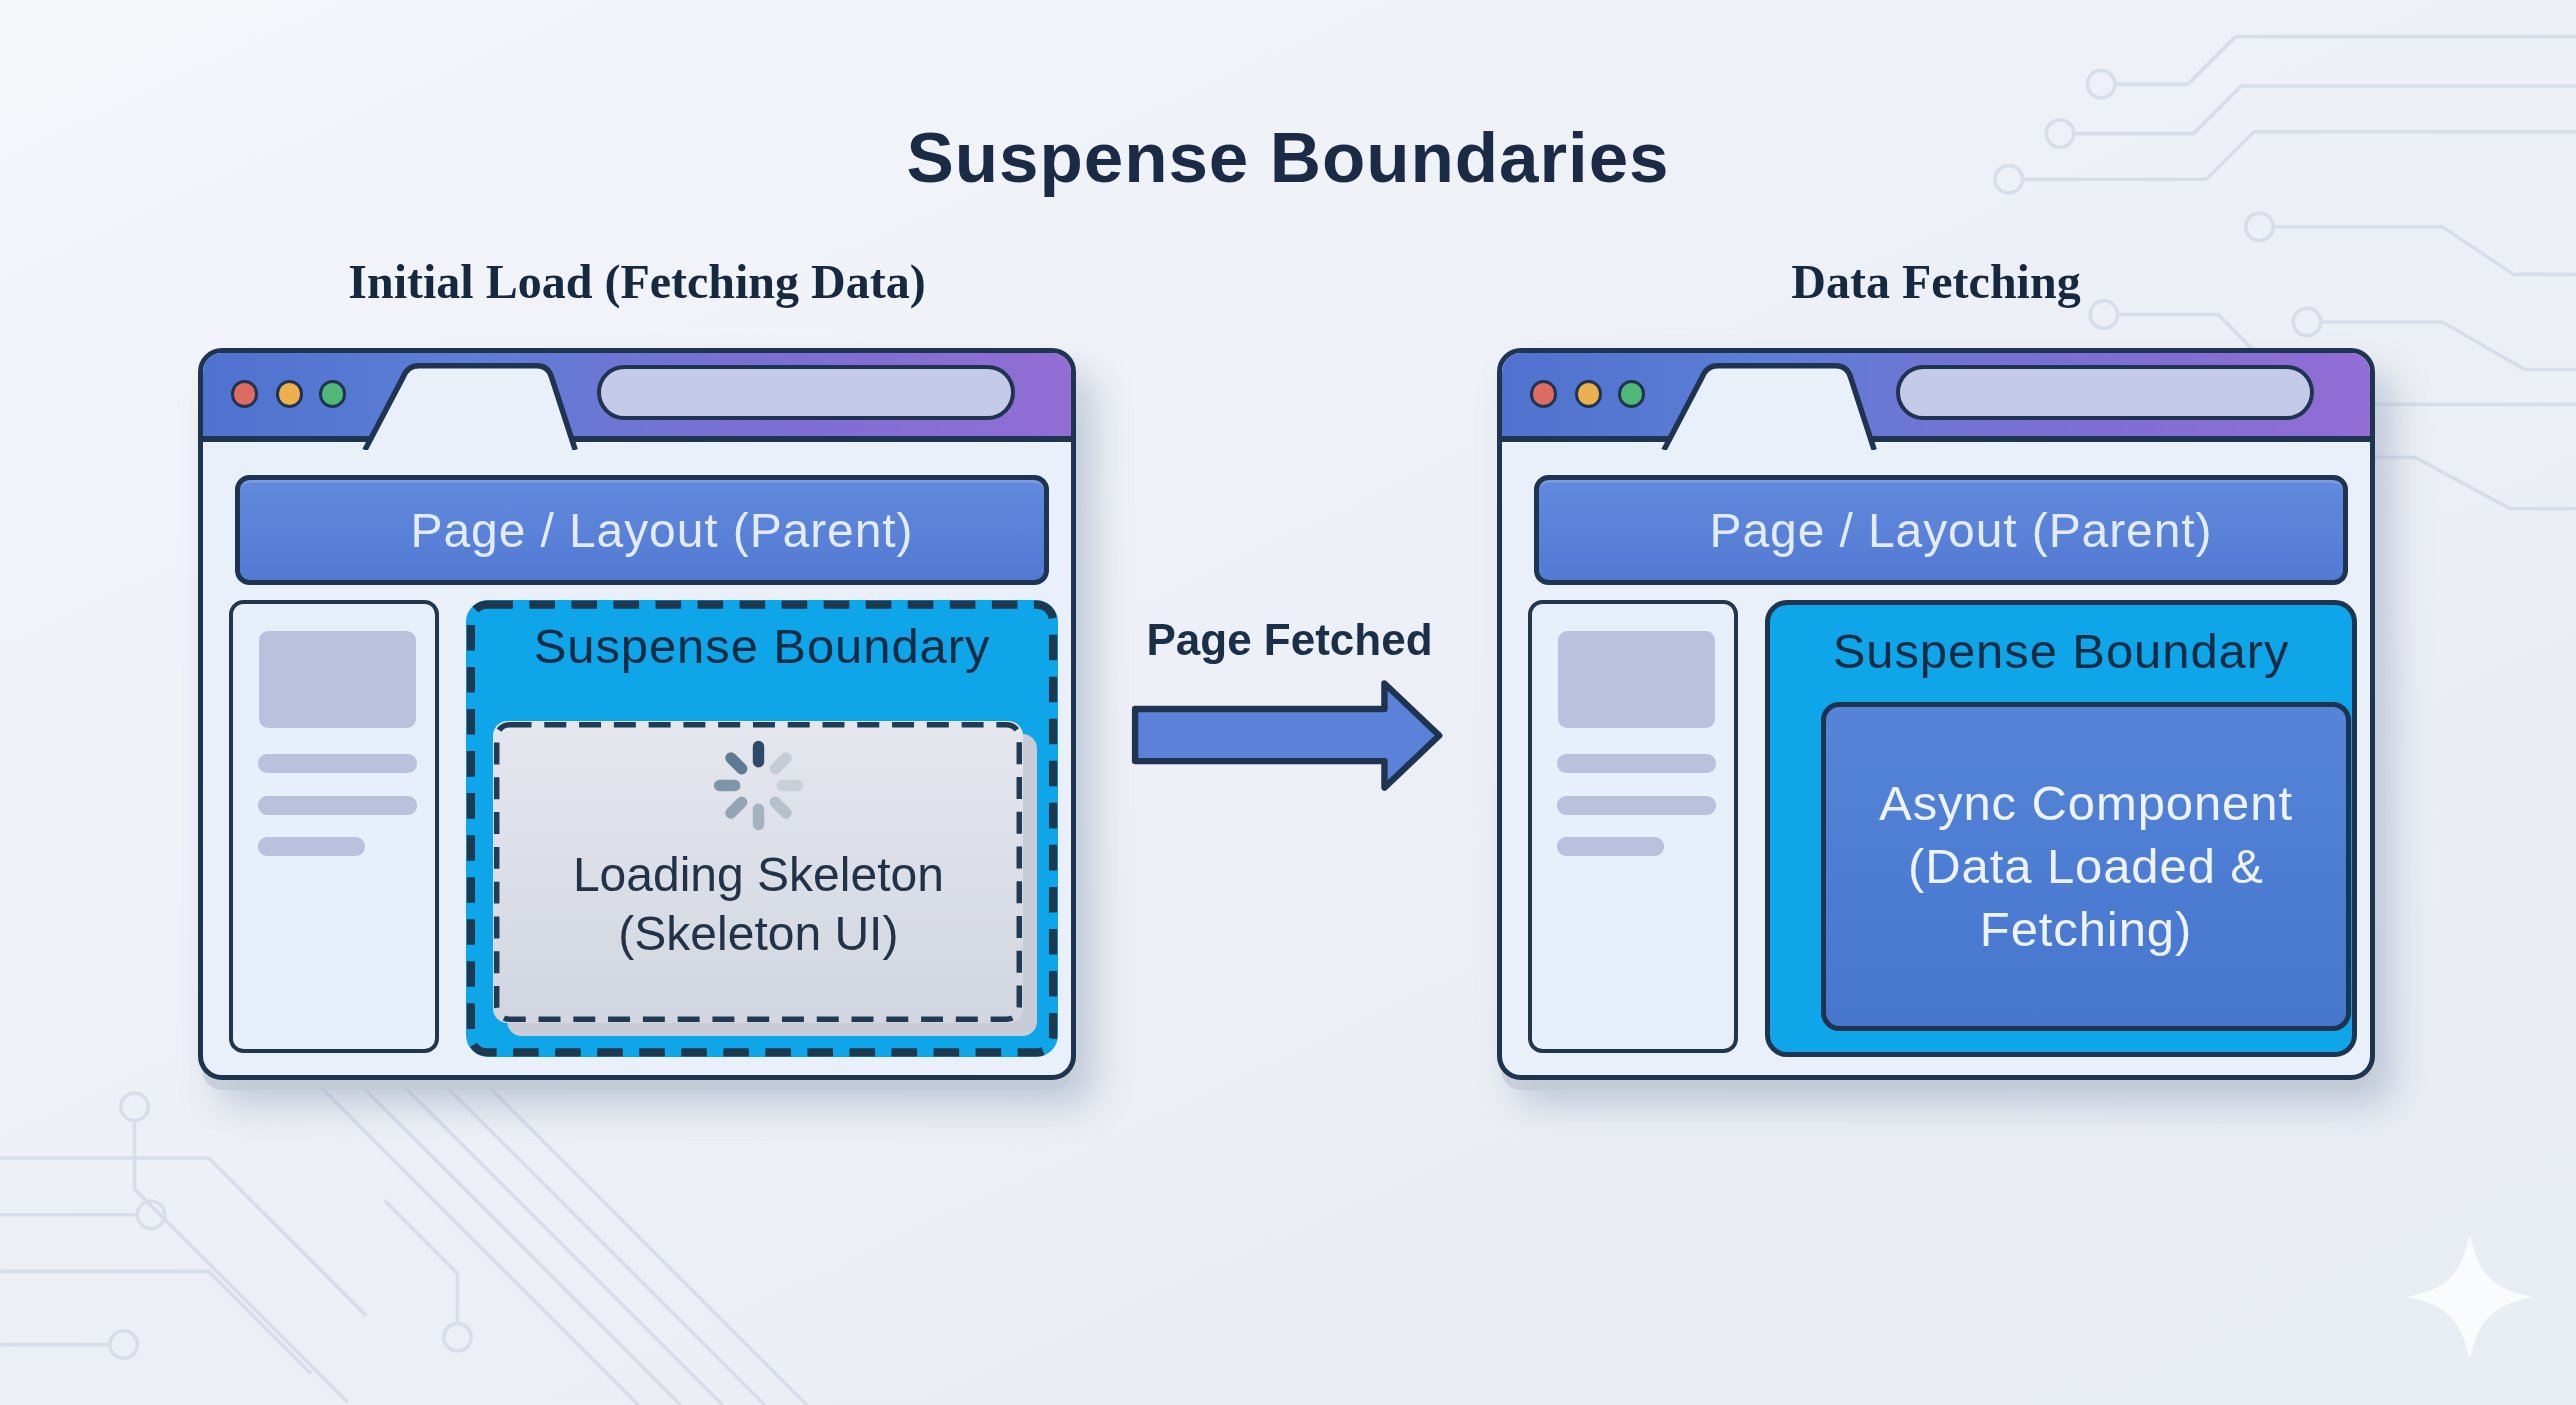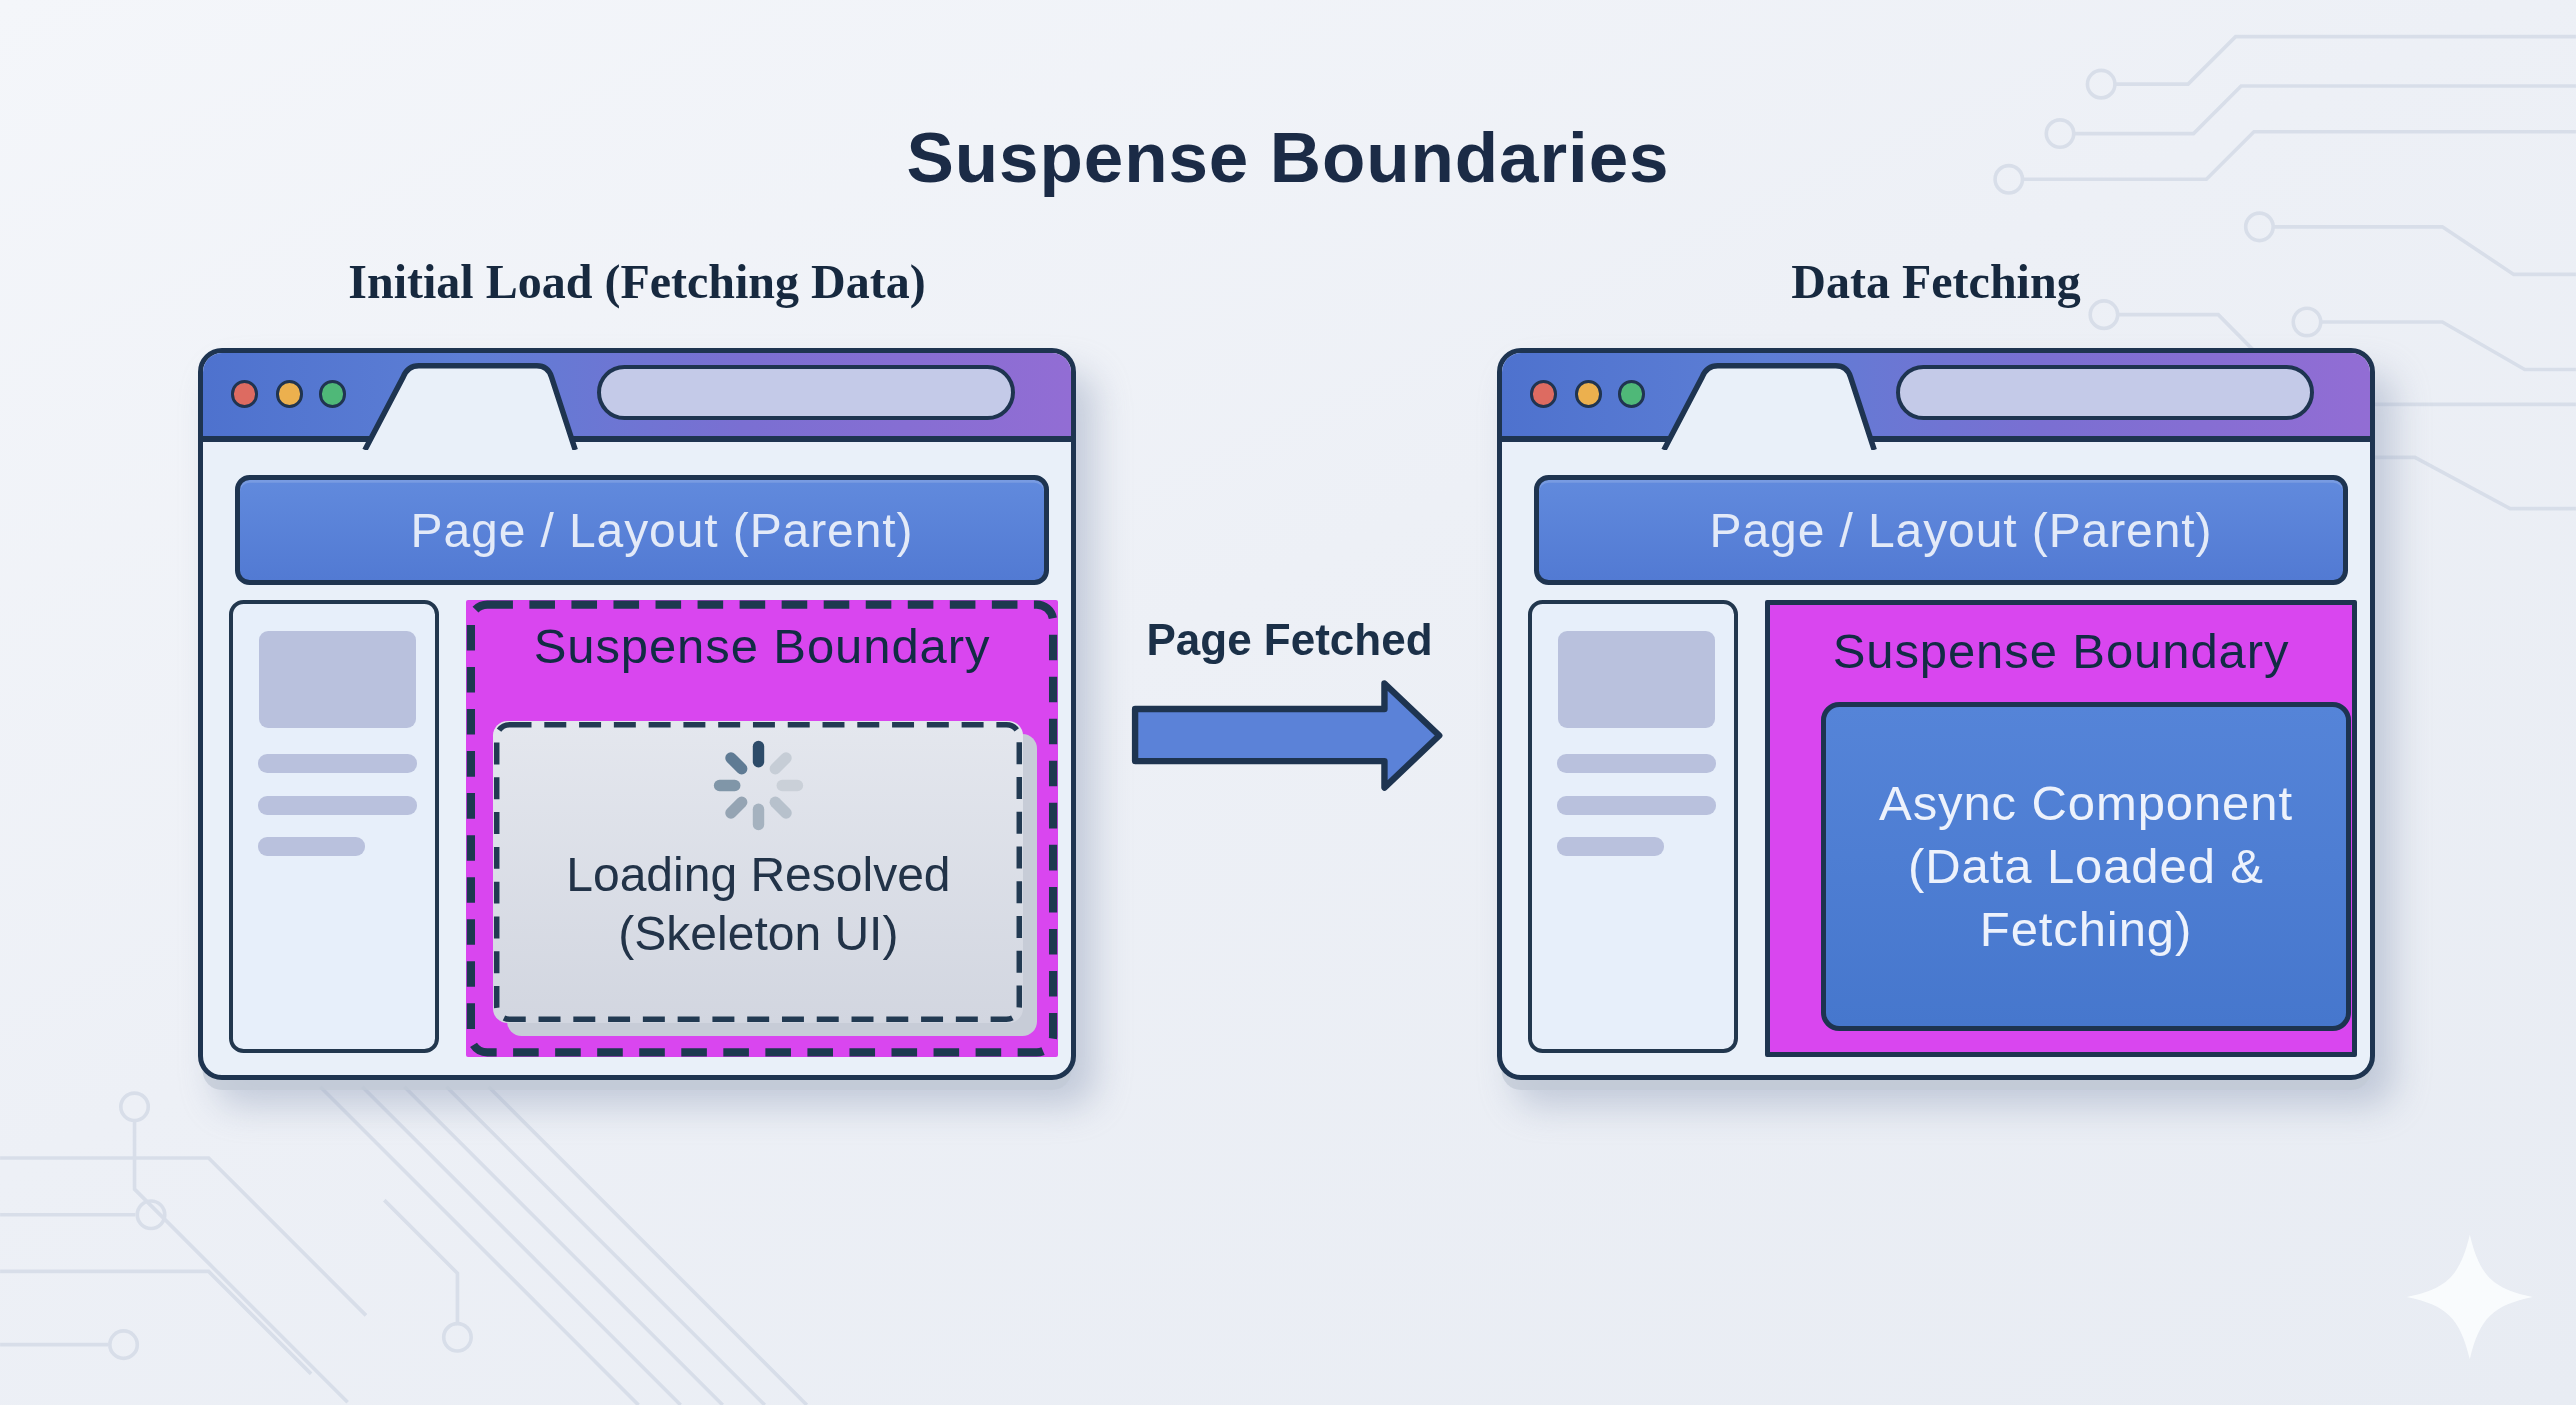--- a/index.html
+++ b/index.html
@@ -61,21 +61,21 @@
     background:#e7effa; border:4.6px solid #22374e; border-radius:14.6px;
   }
   .skel { position:absolute; background:#b9c1dd; border-radius:9.1px; }
   .skel-block { left:26.5px; top:27.4px;  width:157px; height:97px; }
   .skel-l1    { left:25px; top:150px; width:159px; height:19px; }
   .skel-l2    { left:25px; top:192px; width:159px; height:19px; }
   .skel-l3    { left:25px; top:233px; width:107px; height:19px; }
 
   .boundary {
     position:absolute; left:263px; top:247px; width:592px; height:457px;
-    background:#d946ef; border-radius:2px;
+    background:#0ea5e9; border-radius:22px;
   }
   .boundary.solid { border:5.5px solid #1e3450; }
   .dash-overlay { position:absolute; left:0; top:0; pointer-events:none; }
   .boundary-label {
     position:absolute; left:0; top:18.3px; width:100%; text-align:center;
     font-size:49px; font-weight:500; color:#122c44; letter-spacing:0.9px;
   }
 
   .fallback-stack {
     position:absolute; left:41px; top:134px; width:530px; height:302px;
@@ -180,21 +180,21 @@
           <rect x="-6" y="-47" width="12" height="28" rx="6" fill="#c6cdd6" transform="rotate(45)"></rect>
           <rect x="-6" y="-47" width="12" height="28" rx="6" fill="#cad0d8" transform="rotate(90)"></rect>
           <rect x="-6" y="-47" width="12" height="28" rx="6" fill="#b7c1cc" transform="rotate(135)"></rect>
           <rect x="-6" y="-47" width="12" height="28" rx="6" fill="#a5b2bf" transform="rotate(180)"></rect>
           <rect x="-6" y="-47" width="12" height="28" rx="6" fill="#95a4b3" transform="rotate(225)"></rect>
           <rect x="-6" y="-47" width="12" height="28" rx="6" fill="#8096a8" transform="rotate(270)"></rect>
           <rect x="-6" y="-47" width="12" height="28" rx="6" fill="#5f7b94" transform="rotate(315)"></rect>
         </g>
       </svg>
       <div class="fallback-text">
-        <div>Loading Resolved</div>
+        <div>Loading Skeleton</div>
         <div>(Skeleton UI)</div>
       </div>
     </div>
   </div>
 </div>
 
 <div class="transition-label">Page Fetched</div>
 <svg class="arrow-svg" width="316" height="116" viewBox="0 0 345 127">
   <polygon points="4,34 277,34 277,6 337,63 277,120 277,91 4,91" fill="#5b82d8" stroke="#1e3450" stroke-width="7" stroke-linejoin="round"></polygon>
 </svg>

